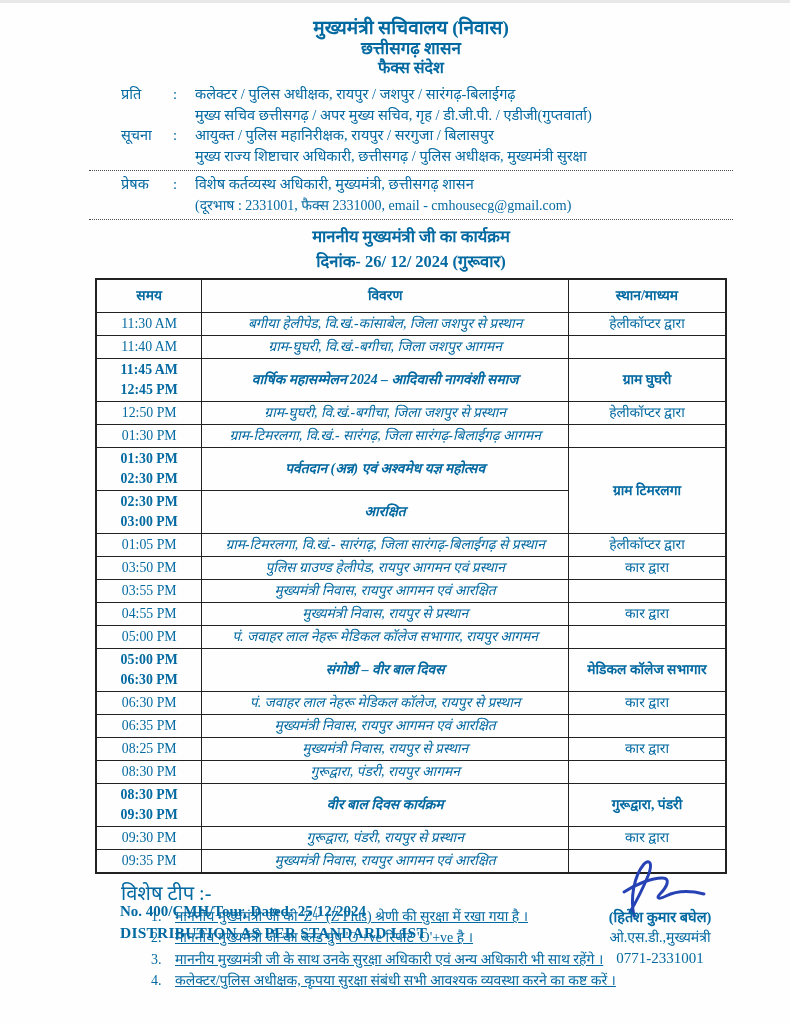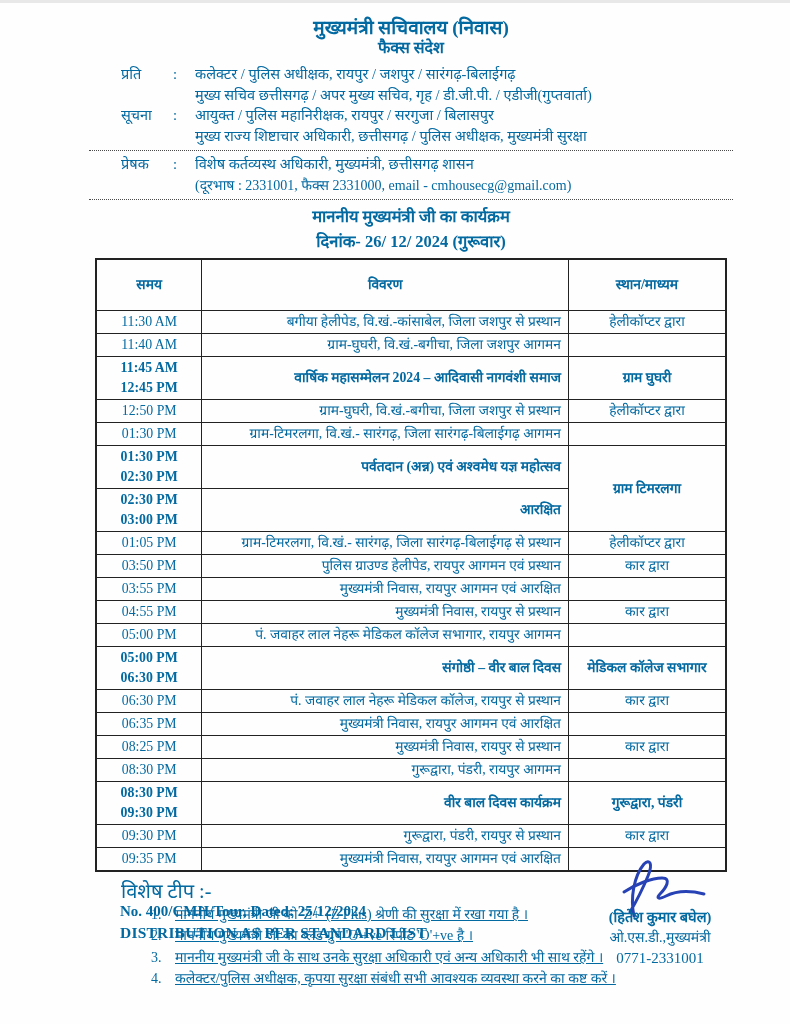--- a/index.html
+++ b/index.html
@@ -33,23 +33,23 @@
   .prog-date{text-align:center;font-weight:bold;font-size:16.5px;margin:2px 0 6px 0;}
   
   table.sched{border-collapse:collapse;width:632px;border:2px solid #222;}
   table.sched th, table.sched td{
     border:1.4px solid #222;
     font-size:13.8px;
     padding:1px 7px;
     line-height:1.45;
     vertical-align:middle;
   }
-  table.sched th{font-weight:bold;padding:15px 4px;}
+  table.sched th{font-weight:bold;padding:6px 4px;}
   td.t-time{text-align:center;white-space:nowrap;width:94px;}
-  td.t-detail{text-align:right;width:384px;}
+  td.t-detail{text-align:center;width:384px;font-style:italic;}
   td.t-venue{text-align:center;width:152px;}
   tr.bold-row td{font-weight:bold;}
   td.two-line{line-height:1.25;padding-top:2px;padding-bottom:2px;}
   
   .notes{margin-top:5px;font-size:14px;}
   .notes-head{font-weight:normal;padding-left:26px;font-size:20px;}
   .note-item{display:flex;padding-left:56px;line-height:1.52;}
   .note-num{width:24px;flex:none;}
   .note-text{flex:1;text-decoration:underline;}
   
@@ -63,20 +63,21 @@
   .sig-title{font-size:14px;margin-top:1px;}
   .sig-phone{font-size:15px;margin-top:4px;font-family:"Liberation Serif","DejaVu Serif",serif;}
 </style>
 </head>
 <body>
 
 <div class="page">
 
   <div class="letterhead">
     <div class="lh1">मुख्यमंत्री सचिवालय (निवास)</div>
+    <div class="lh2">छत्तीसगढ़ शासन</div>
     <div class="lh3">फैक्स संदेश</div>
   </div>
 
   <div class="meta">
     <div class="meta-row">
       <span class="meta-label">प्रति</span>
       <span class="meta-colon">:</span>
       <span class="meta-value">कलेक्टर / पुलिस अधीक्षक, रायपुर / जशपुर / सारंगढ़-बिलाईगढ़</span>
     </div>
     <div class="meta-row">

